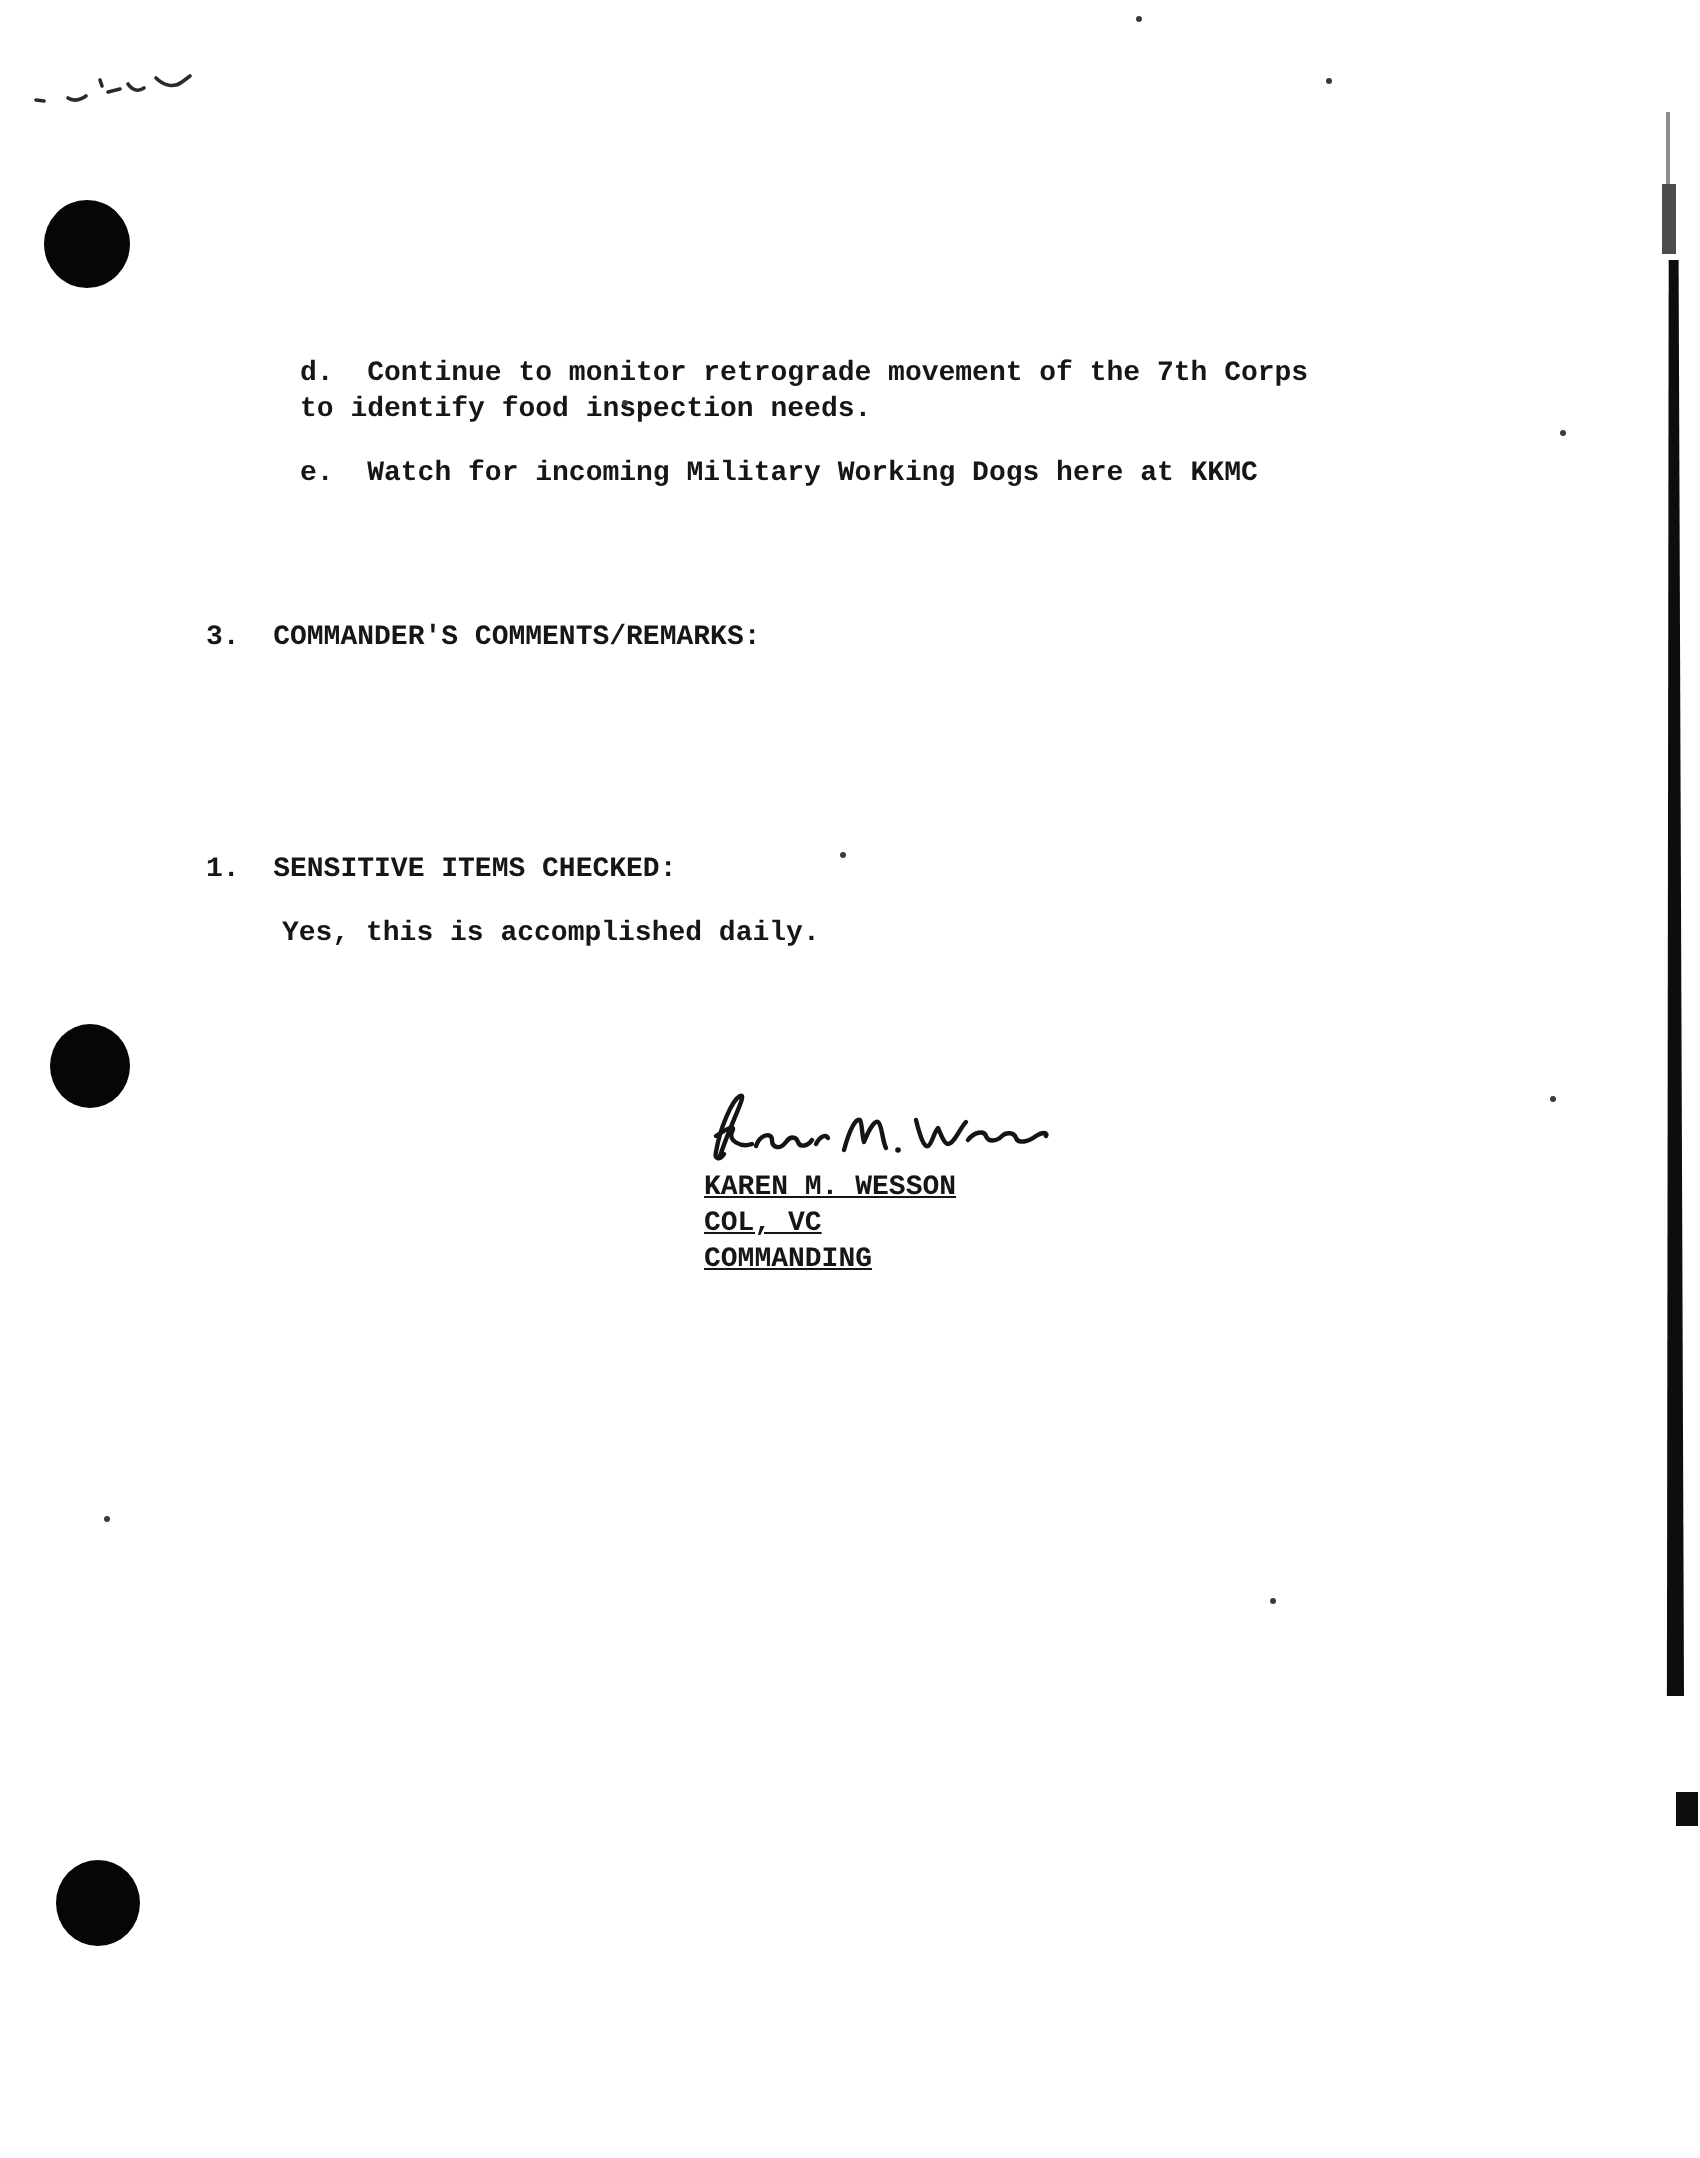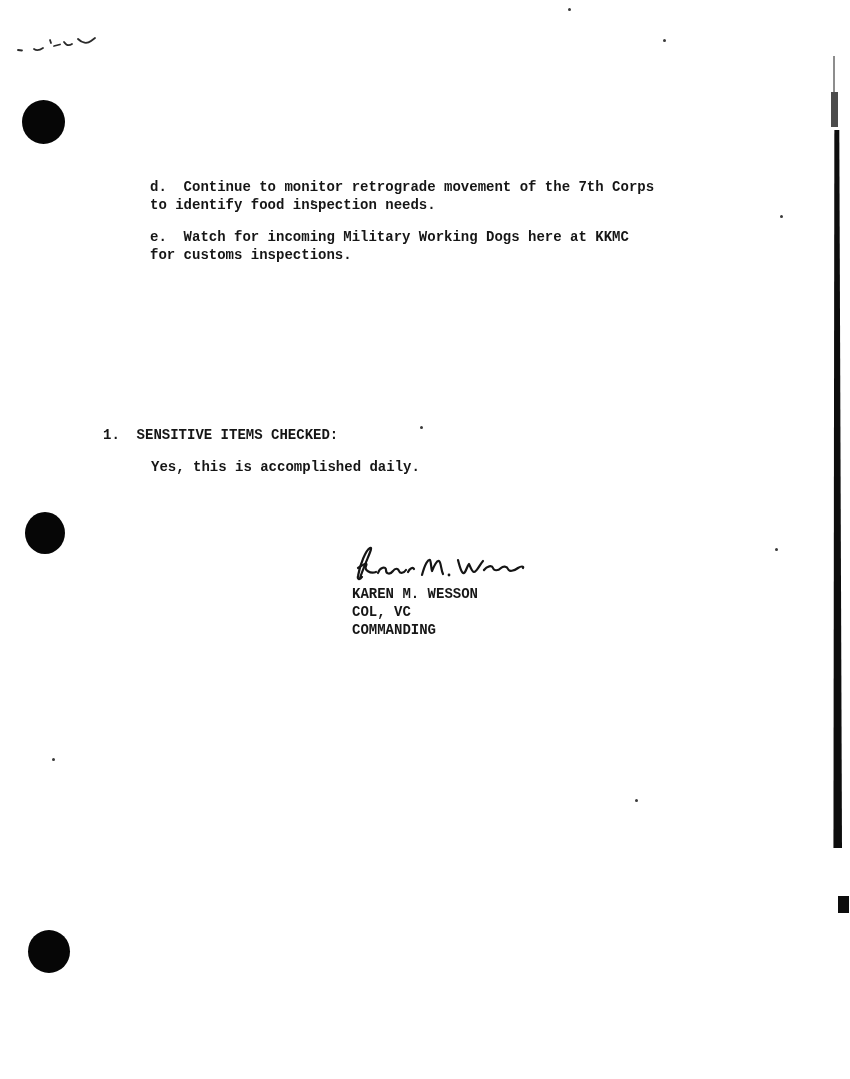--- a/index.html
+++ b/index.html
@@ -17,21 +17,21 @@
   }
   .tline {
     position: absolute;
     white-space: pre;
     font-size: 14px;
     font-weight: bold;
     line-height: 18px;
     color: #161616;
     letter-spacing: 0px;
   }
-  .sig-block .tline { position: static; }
+  .sig-block .tline { position: static; text-decoration: underline; }
   .sig-block {
     position: absolute;
     left: 352px;
     top: 585px;
   }
   .punch-hole {
     position: absolute;
     background: #060606;
     border-radius: 50%;
   }
@@ -88,25 +88,25 @@
 
   <div class="edge-line-thin"></div>
   <div class="edge-line-mid"></div>
   <div class="edge-line-main"></div>
   <div class="edge-square"></div>
 
   <div class="tline" style="left:150px; top:178px">d.  Continue to monitor retrograde movement of the 7th Corps</div>
   <div class="tline" style="left:150px; top:228px">e.  Watch for incoming Military Working Dogs here at KKMC</div>
 
   <div class="tline" style="left:150px; top:196px">to identify food inspection needs.</div>
-  <div class="tline" style="left:150px; top:246px">for customs inspections.</div>
 
+  <div class="tline" style="left:103px; top:310px">3.  COMMANDER'S COMMENTS/REMARKS:</div>
 
   <div class="tline" style="left:103px; top:426px">1.  SENSITIVE ITEMS CHECKED:</div>
-  <div class="tline" style="left:151px; top:458px">Yes, this is accomplished daily.</div>
+  <div class="tline" style="left:141px; top:458px">Yes, this is accomplished daily.</div>
 
   <svg class="signature" width="182" height="46" viewBox="0 0 182 46" fill="none" stroke="#151515" stroke-width="2.2" stroke-linecap="round" stroke-linejoin="round">
     <title>Karen M. Wesson</title>
     <path d="M14,36 C20,18 28,4 24,6 C20,8 14,22 12,34 C11,38 14,38 16,35"></path>
     <path d="M12,26 C18,22 22,20 20,24 C18,28 24,32 30,30"></path>
     <path d="M32,31 C34,25 40,24 40,28 C40,32 44,33 47,29 C49,26 52,26 53,29 C54,32 58,31 60,28"></path>
     <path d="M62,30 C64,26 67,25 68,27"></path>
     <path d="M76,33 C79,22 82,17 84,18 C85,19 85,26 86,29 C88,24 91,18 93,19 C95,20 95,28 97,32"></path>
     <circle cx="103" cy="33" r="1.4" fill="#151515" stroke="none"></circle>
     <path d="M112,18 C114,26 116,32 118,31 C120,30 121,24 123,22 C124,24 126,30 128,30 C131,30 134,22 137,19"></path>

